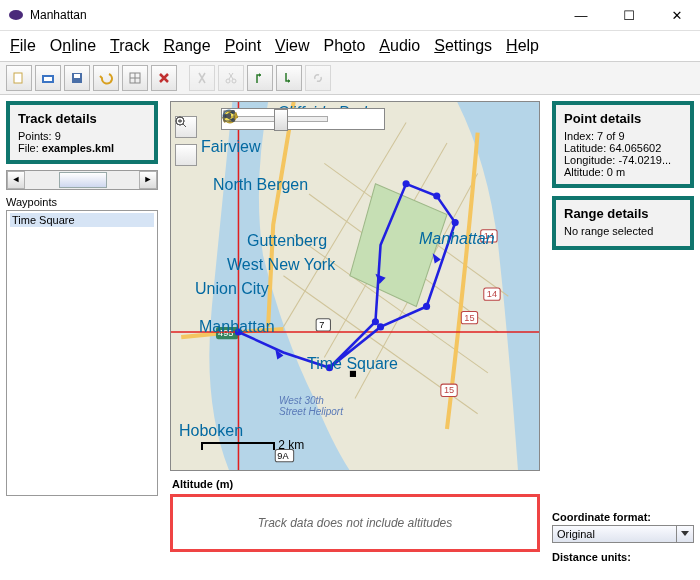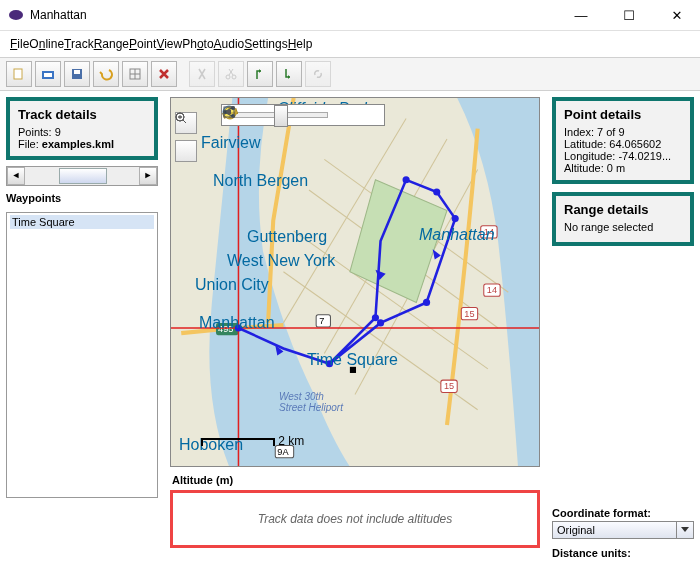--- a/index.html
+++ b/index.html
@@ -1,34 +1,34 @@
 <!DOCTYPE html>
 <html><head>
 <meta charset="utf-8">
 <style>
 html,body{margin:0;padding:0;font-family:Tahoma,Arial,sans-serif;font-size:11px;color:#000;background:#fff;width:700px;height:580px;overflow:hidden}
 .titlebar{height:30px;display:flex;align-items:center;padding:0 8px;border-bottom:1px solid #e0e0e0}
 .titlebar .icon{width:16px;height:16px;margin-right:6px}
 .titlebar .title{flex:1;font-size:12px}
 .winbtns{display:flex;gap:18px;font-size:13px;font-family:Arial}
 .winbtns span{width:30px;text-align:center}
-.menubar{display:flex;padding:6px 10px;font-size:12px}
+.menubar{display:flex;gap:14px;padding:6px 10px;font-size:16px}
 .menubar span u{text-decoration:underline}
 .toolbar{display:flex;gap:3px;padding:3px 6px;border-top:1px solid #d0d0d0;border-bottom:1px solid #d0d0d0;background:#f4f4f4}
 .tbtn{width:24px;height:24px;border:1px solid #b5b5b5;background:linear-gradient(#fdfdfd,#e6e6e6);display:flex;align-items:center;justify-content:center}
 .tbtn.dis{opacity:.45}
 .body{display:flex;height:476px}
 .panelbox{border:4px solid #0f766e;background:#f2f2f2;padding:6px 8px}
 .panelbox h3{margin:0 0 4px 0;font-size:13px;font-weight:bold}
 .left{width:152px;padding:6px;display:flex;flex-direction:column;gap:6px}
 .hscroll{height:18px;border:1px solid #9a9a9a;display:flex;background:#e8e8e8}
 .hscroll .arrow{width:16px;text-align:center;border:1px solid #b0b0b0;background:linear-gradient(#fff,#dcdcdc);font-size:9px;line-height:14px}
 .hscroll .track{flex:1;position:relative;background:#eee}
 .hscroll .thumb{position:absolute;left:30%;width:40%;top:1px;bottom:1px;background:linear-gradient(#fff,#cfd8ef);border:1px solid #9aa}
-.wpanel .hdr{font-weight:bold;margin-bottom:8px}
+.wpanel .hdr{font-weight:normal;margin-bottom:2px}
 .wlist{border:1px solid #999;background:#fff;height:280px;padding:2px 3px}
 .wlist .item{background:#d6e4f5;padding:1px 2px}
 .center{flex:1;padding:6px;display:flex;flex-direction:column;gap:5px}
 .mapwrap{position:relative;height:368px;border:1px solid #888;overflow:hidden;background:#dfe6c8}
 .mapwrap svg{position:absolute;inset:0}
 .zoomctl{position:absolute;left:4px;top:14px;display:flex;flex-direction:column;gap:6px}
 .zoomctl .zb{width:20px;height:20px;border:1px solid #999;background:linear-gradient(#fff,#e6e6e6);font-size:12px;text-align:center;line-height:18px}
 .maptoolbar{position:absolute;left:50px;top:6px;background:#fff;border:1px solid #888;padding:2px 6px;display:flex;align-items:center;gap:10px}
 .slider{width:100px;height:16px;position:relative;display:flex;align-items:center}
 .slider .rail{flex:1;height:4px;border:1px solid #aaa;background:#eee}
@@ -240,21 +240,21 @@
 
       <div class="maptext" style="left:106px;top:2px;font-style:italic">Cliffside Park</div>
       <div class="maptext" style="left:30px;top:36px">Fairview</div>
       <div class="maptext" style="left:42px;top:74px">North Bergen</div>
       <div class="maptext" style="left:76px;top:130px">Guttenberg</div>
       <div class="maptext" style="left:56px;top:154px">West New York</div>
       <div class="maptext" style="left:24px;top:178px">Union City</div>
       <div class="maptext" style="left:248px;top:128px;font-style:italic">Manhattan</div>
       <div class="maptext" style="left:28px;top:216px">Manhattan</div>
       <div class="maptext" style="left:136px;top:253px">Time Square</div>
-      <div class="maptext" style="left:8px;top:338px">Hoboken</div>
+      <div class="maptext" style="left:8px;top:320px">Hoboken</div>
       <div class="maptext" style="left:108px;top:293px;color:#5a7ab8;font-style:italic;font-size:10px;white-space:pre">West 30th
 Street Heliport</div>
 
       <div class="zoomctl">
         <div class="zb">
             <svg width="12" height="12">
               <circle cx="5" cy="5" r="4" fill="none" stroke="#555"></circle>
               <line x1="8" y1="8" x2="11" y2="11" stroke="#555"></line>
               <line x1="5" y1="3" x2="5" y2="7" stroke="#555"></line>
               <line x1="3" y1="5" x2="7" y2="5" stroke="#555"></line>

